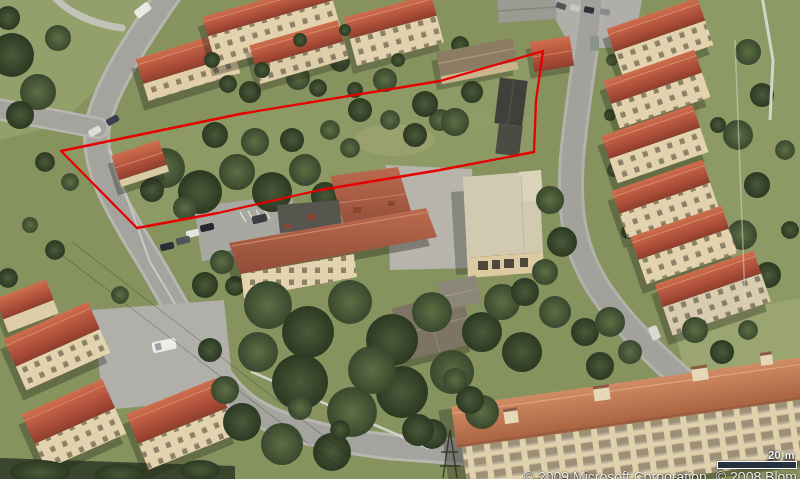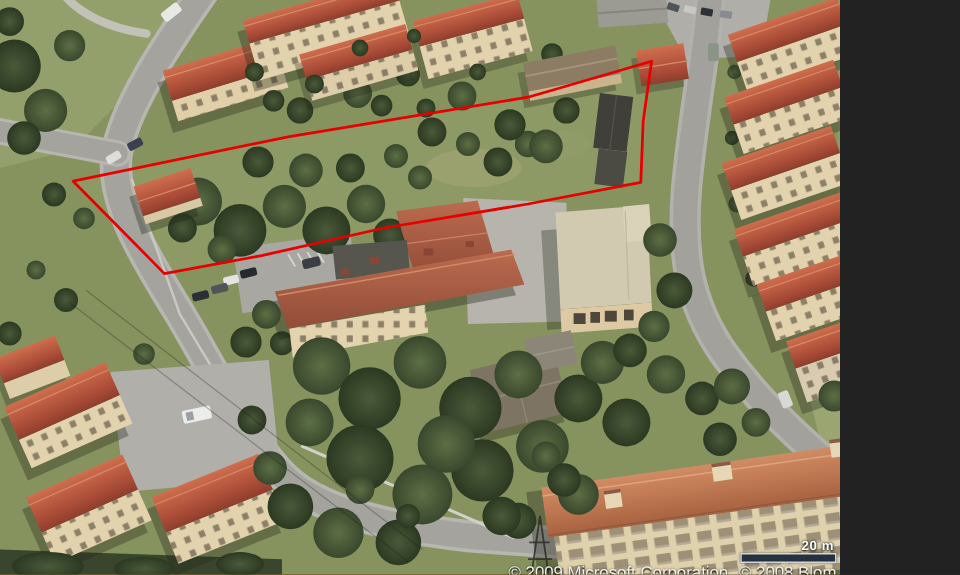--- a/index.html
+++ b/index.html
@@ -1,19 +1,19 @@
 <!DOCTYPE html>
 <html><head>
 <meta charset="utf-8">
 <style>
   html,body{margin:0;padding:0;background:#222;}
   #viewport{
-    position:relative;width:700px;height:479px;overflow:hidden;
+    position:relative;width:800px;height:479px;overflow:hidden;
     font-family:"Liberation Sans",sans-serif;
-    background:#a16207;
+    background:#8b5cf6;
   }
   #scene{position:absolute;left:0;top:0;}
   .hud{position:absolute;z-index:5;}
   #scale-label{
     right:5px;top:449px;color:#fff;font-size:11px;font-weight:bold;
     text-shadow:0 0 2px #000,0 1px 2px #000;letter-spacing:.5px;
   }
   #scale-bar{
     right:3px;top:461px;width:78px;height:6px;
     background:#25313f;border:1px solid #fdfdfd;box-shadow:0 0 2px rgba(0,0,0,.7);

